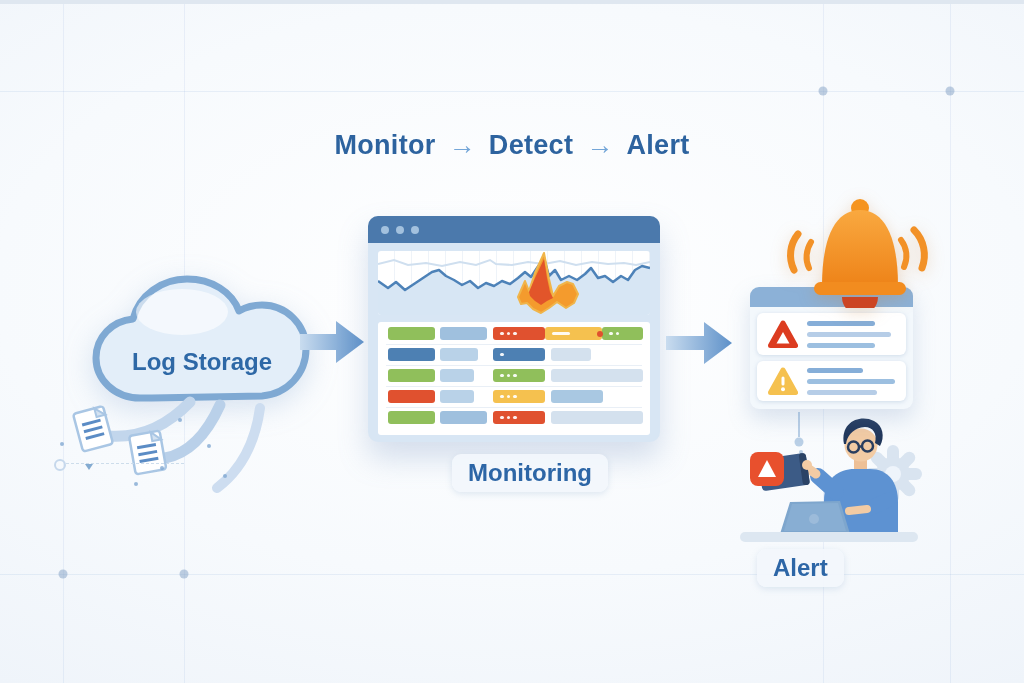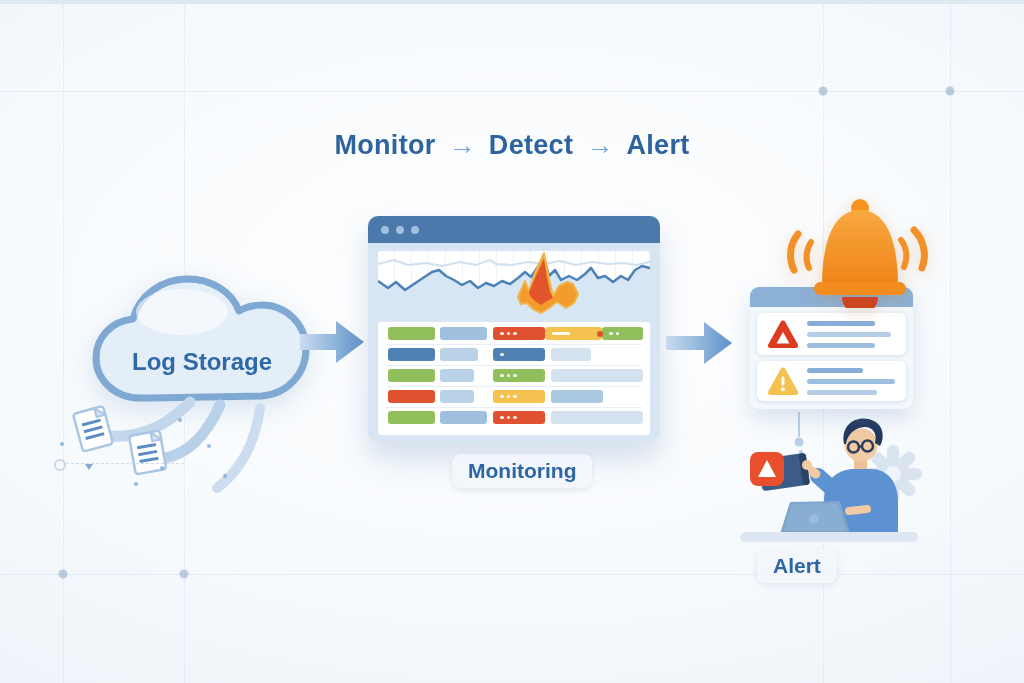--- a/index.html
+++ b/index.html
@@ -32,21 +32,21 @@
     background-image:repeating-linear-gradient(90deg, transparent 0 16px, rgba(150,180,215,.16) 16px 17px);background-color:#fff;}
   #table{position:relative;margin:7px 10px 0;height:113px;background:#fff;border-radius:3px;overflow:hidden;}
   .trow{position:absolute;left:0;right:0;height:14px;}
   .trow.sep::before{content:'';position:absolute;left:8px;right:8px;top:-4px;height:1px;background:#e9eff6;}
   .pill{position:absolute;top:0;height:13px;border-radius:3px;display:flex;align-items:center;gap:3px;padding-left:7px;box-sizing:border-box;}
   .pill.rnd{width:6px;height:6px;top:4px;border-radius:50%;padding:0;z-index:2;}
   .pill .dot{width:3.5px;height:3.5px;border-radius:50%;background:rgba(255,255,255,.92);}
   .pill .dash{width:18px;height:3px;border-radius:2px;background:rgba(255,255,255,.92);}
   
   .chip{position:absolute;background:rgba(242,247,252,.95);border-radius:9px;color:#2d66a6;font-weight:bold;
-    padding:5px 16px;font-size:21px;box-shadow:0 2px 6px rgba(140,170,205,.25);}
+    padding:5px 16px;font-size:24px;box-shadow:0 2px 6px rgba(140,170,205,.25);}
   
   #alert-panel{position:absolute;left:750px;top:283px;width:163px;height:122px;background:#f3f8fc;border-radius:9px;
     box-shadow:0 10px 22px rgba(120,150,190,.25);z-index:2;}
   #alert-panel .phead{position:absolute;top:0;left:0;right:0;height:20px;background:#8cb1d7;border-radius:9px 9px 0 0;}
   .acard{position:absolute;left:7px;right:7px;background:#fff;border-radius:6px;box-shadow:0 1px 4px rgba(140,170,200,.35);
     display:flex;align-items:center;}
   .acard svg{margin:0 9px 0 11px;flex:none;}
   .acard .lines{flex:1;padding-right:10px;}
   .aline{height:5px;border-radius:2.5px;margin:6px 0;}
   #bell-svg{position:absolute;left:778px;top:186px;z-index:3;filter:drop-shadow(0 4px 8px rgba(200,120,40,.25));}

